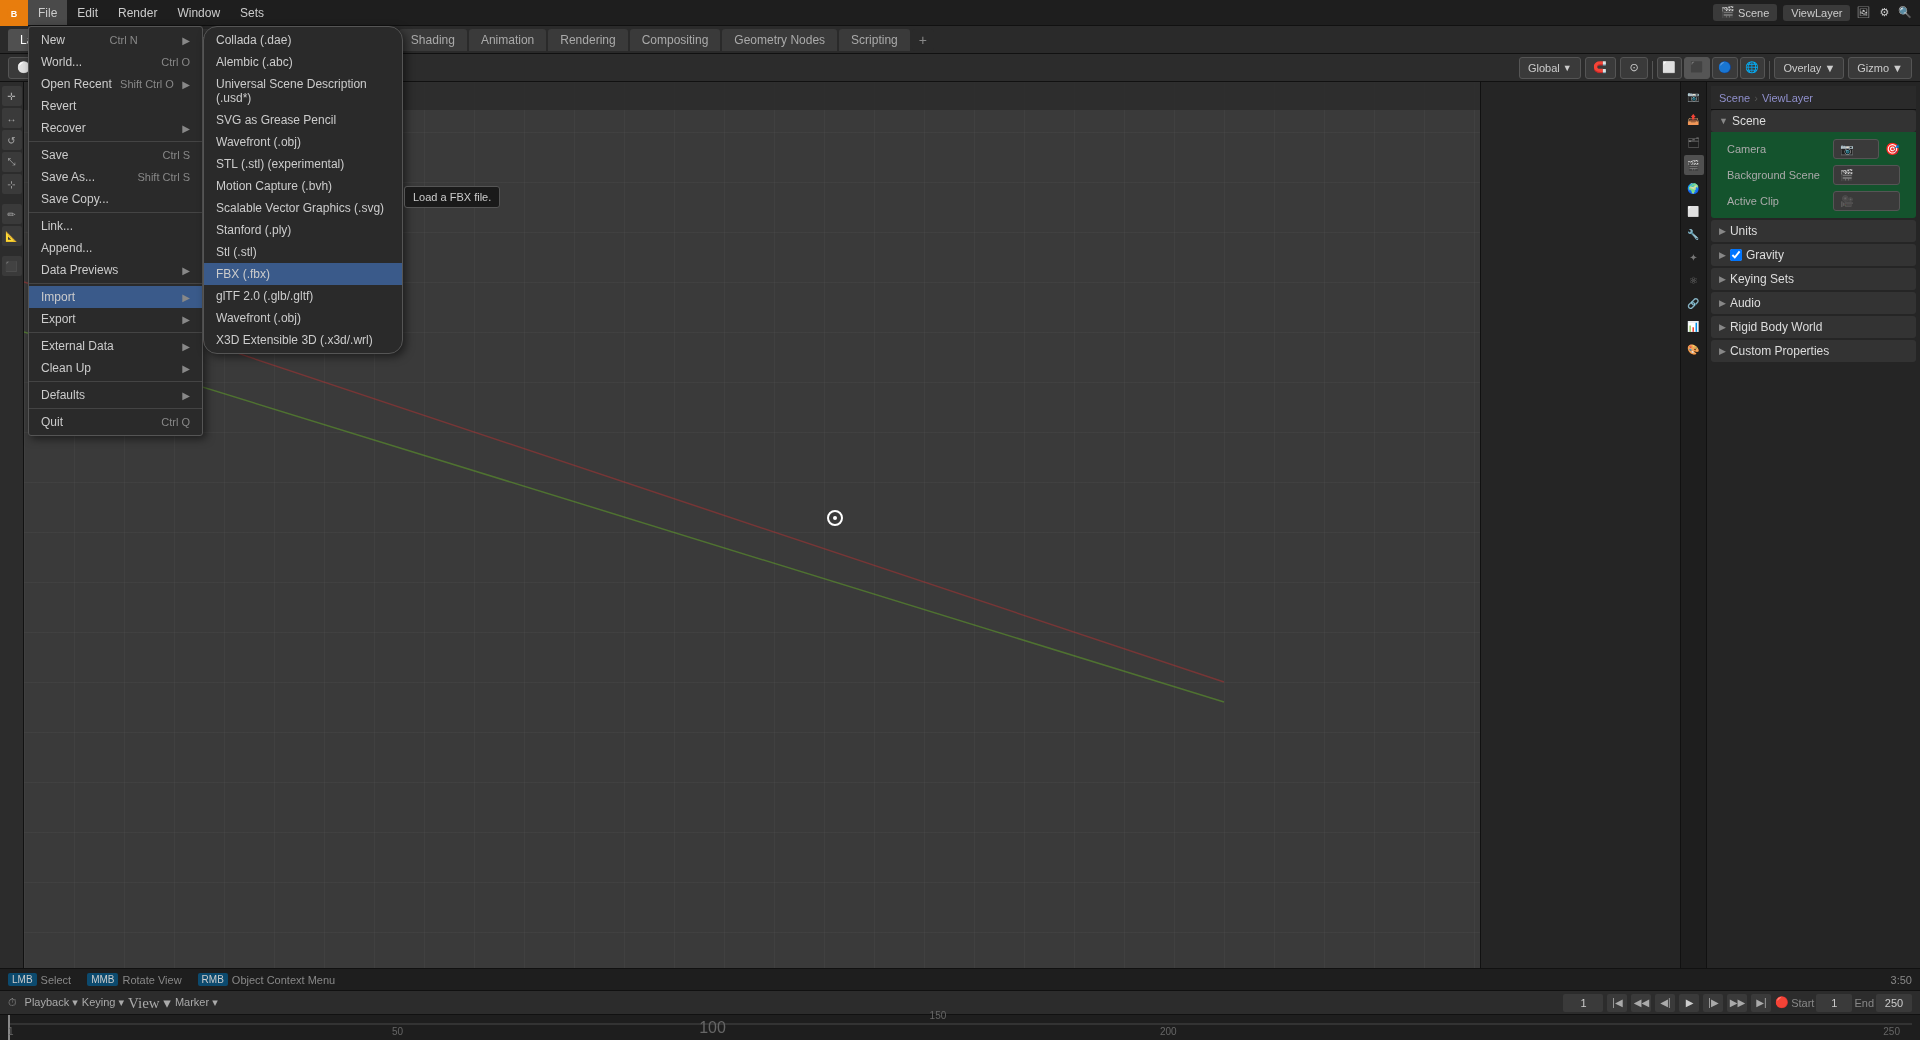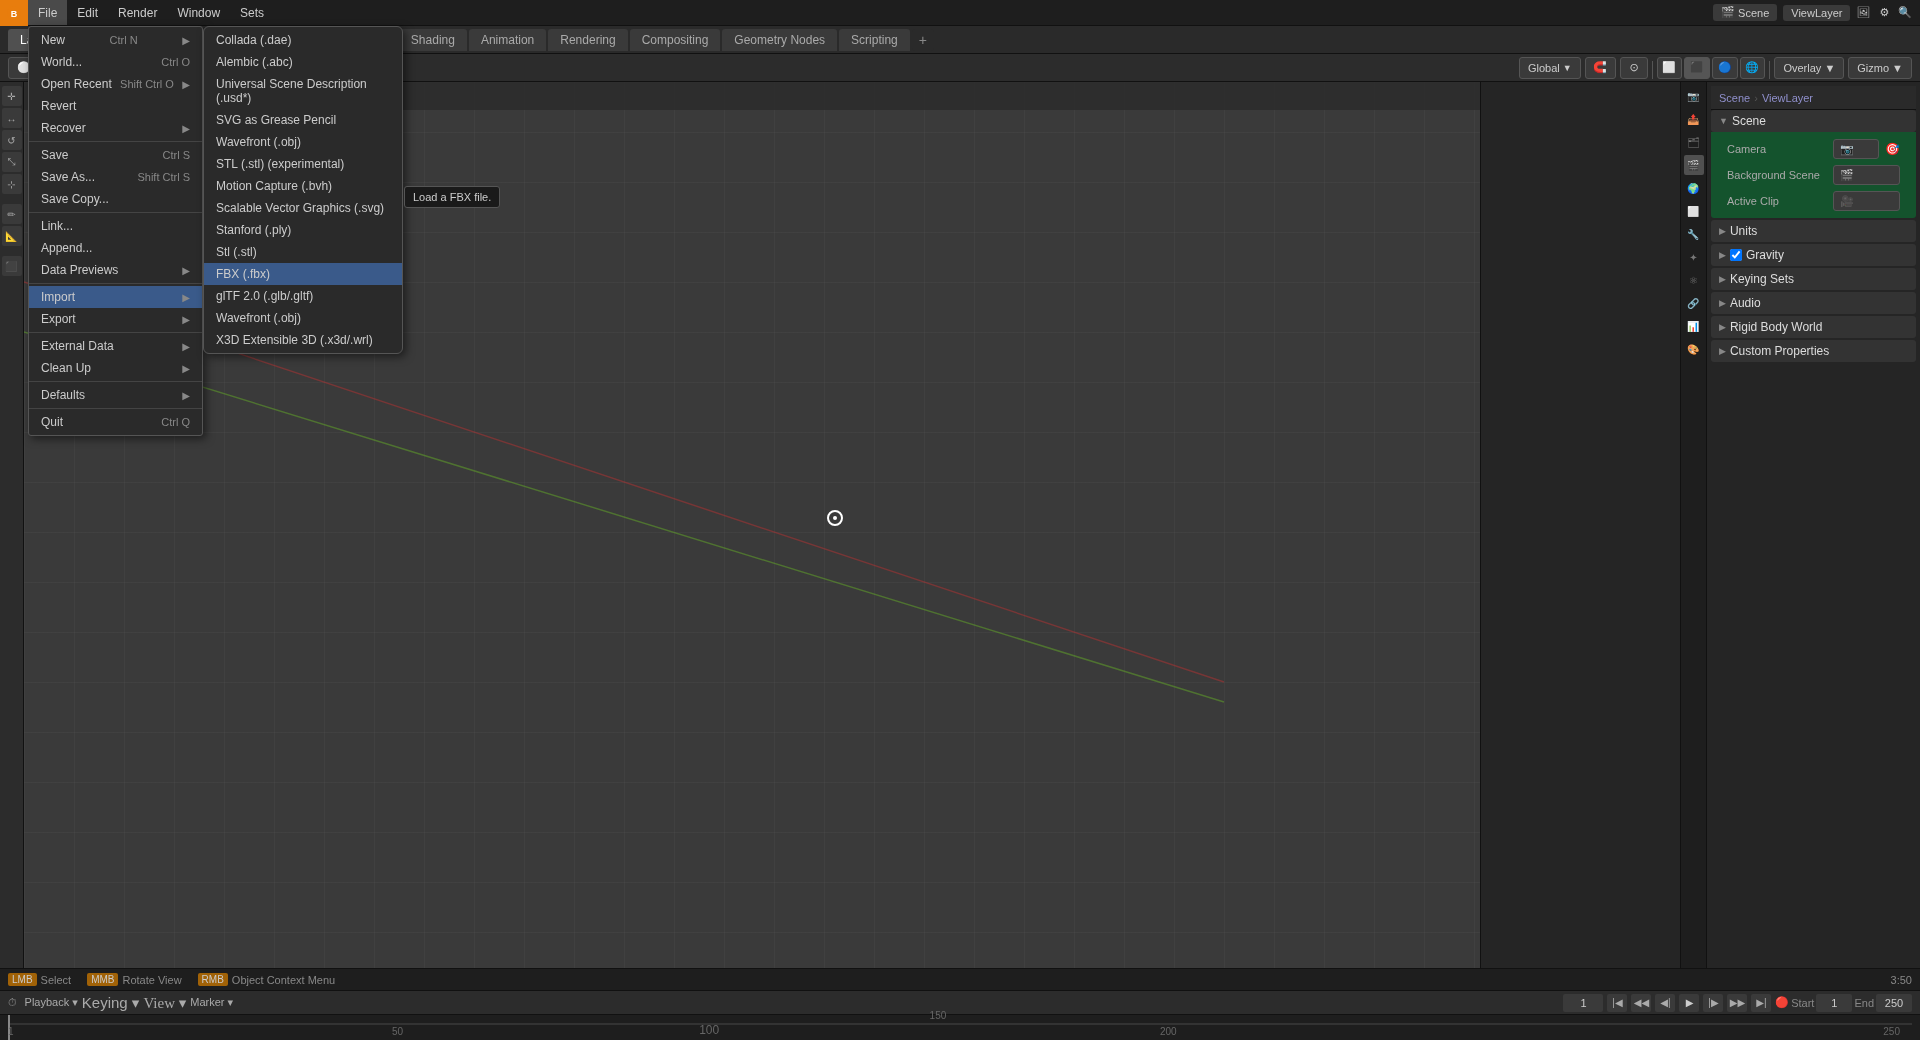--- a/index.html
+++ b/index.html
@@ -364,21 +364,21 @@
     }
 
     
     #import-submenu {
       position: absolute;
       top: 26px;
       left: 203px;
       width: 200px;
       background: #2a2a2a;
       border: 1px solid #555;
-      border-radius: 6px;
+      border-radius: 14px;
       z-index: 201;
       padding: 2px 0;
       box-shadow: 3px 3px 8px rgba(0,0,0,0.5);
     }
     .import-item {
       padding: 4px 12px;
       cursor: pointer;
       font-size: 12px;
       color: #ccc;
     }
@@ -452,21 +452,21 @@
       color: #888;
       border-top: 1px solid #111;
       z-index: 50;
     }
     .status-item {
       display: flex;
       align-items: center;
       gap: 4px;
     }
     .status-key {
-      background: #a16207;
+      background: #0c4a6e;
       padding: 1px 4px;
       border-radius: 2px;
       color: #ccc;
       font-size: 10px;
     }
 
     
     .prop-icon-tabs {
       display: flex;
       flex-direction: column;
@@ -859,21 +859,21 @@
   <div style="margin-left:auto;">
     <span>3:50</span>
   </div>
 </div>
 
 <div id="timeline">
   <div class="timeline-header">
     <span style="font-size:11px;color:#888;cursor:pointer;">⏱</span>
     <div class="timeline-controls">
       <span style="font-size:11px;color:#aaa;cursor:pointer;">Playback ▾</span>
-      <span style="font-size:15px;color:#aaa;cursor:pointer;">Keying ▾</span>
+      <span style="font-size:11px;color:#aaa;cursor:pointer;">Keying ▾</span>
       <span style="font-size:15px;color:#aaa;cursor:pointer;font-family:Liberation Serif, serif;">View ▾</span>
       <span style="font-size:11px;color:#aaa;cursor:pointer;">Marker ▾</span>
     </div>
     <div style="margin-left:auto;display:flex;align-items:center;gap:4px;">
 
       <div style="width:40px;height:18px;background:#3a3a3a;border-radius:2px;display:flex;align-items:center;justify-content:center;font-size:11px;color:#ccc;cursor:pointer;">
         <span>1</span>
       </div>
 
       <div class="tl-btn">|◀</div>
@@ -898,21 +898,21 @@
     </div>
   </div>
 
   <div style="position:relative;height:26px;padding:0 8px;background:#1e1e1e;">
     <div style="position:absolute;top:8px;left:8px;width:calc(100% - 16px);height:2px;background:#333;"></div>
 
     <div style="position:absolute;top:0;left:8px;height:26px;width:2px;background:#888;"></div>
 
     <div style="position:absolute;bottom:4px;left:8px;font-size:10px;color:#666;">1</div>
     <div style="position:absolute;bottom:4px;left:calc(8px + (50/250)*100%);font-size:10px;color:#666;">50</div>
-    <div style="position:absolute;bottom:4px;left:calc(8px + (100/250)*90%);font-size:12px;color:#666;">100</div>
+    <div style="position:absolute;bottom:4px;left:calc(8px + (100/250)*90%);font-size:16px;color:#666;">100</div>
     <div style="position:absolute;bottom:20px;left:calc(8px + (150/250)*80%);font-size:10px;color:#666;">150</div>
     <div style="position:absolute;bottom:4px;left:calc(8px + (200/250)*75%);font-size:10px;color:#666;">200</div>
     <div style="position:absolute;bottom:4px;right:20px;font-size:10px;color:#666;">250</div>
   </div>
 </div>
 
 <div id="file-menu">
   <div class="file-menu-item">
     <span>New</span>
     <span class="file-menu-shortcut">Ctrl N</span>

